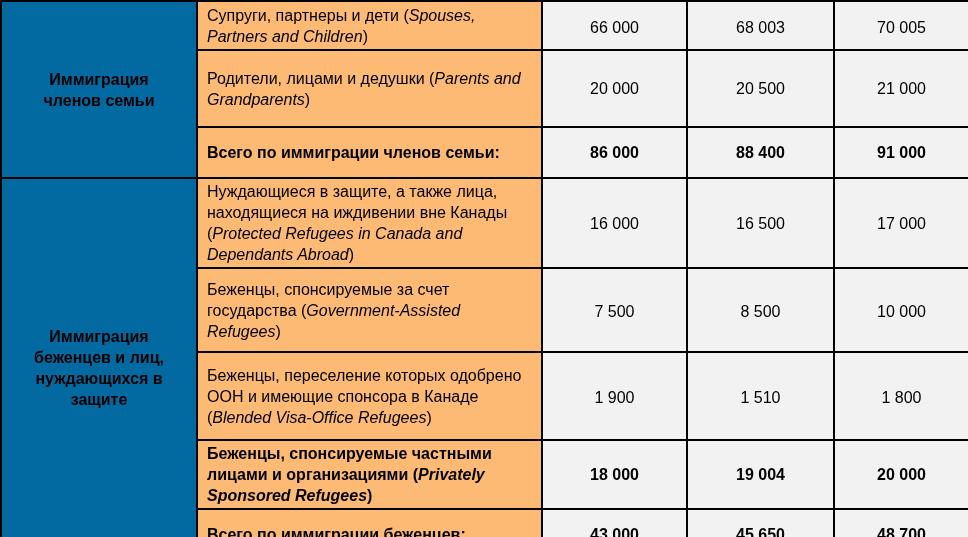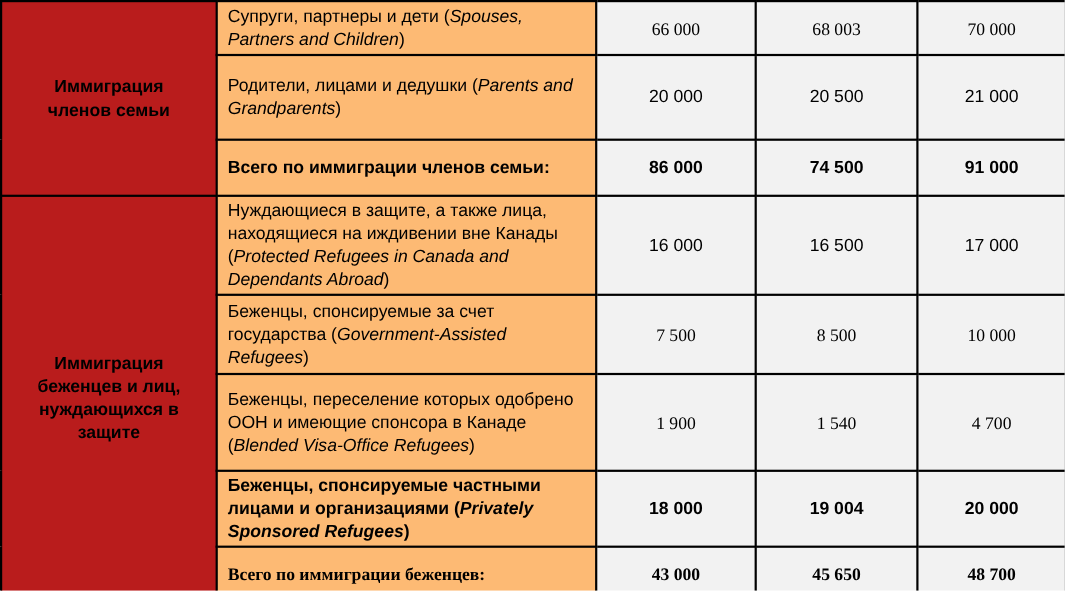--- a/index.html
+++ b/index.html
@@ -21,21 +21,21 @@
     table-layout: fixed;
     font-size: 16px;
     line-height: 21px;
   }
   table.imm td {
     border: 2px solid #000000;
     vertical-align: middle;
     box-sizing: border-box;
   }
   td.group {
-    background: #b91c1c;
+    background: #0369a1;
     font-weight: bold;
     text-align: center;
     padding: 2px 18px;
   }
   td.desc {
     background: #fdba74;
     text-align: left;
     padding: 2px 6px 2px 9px;
     margin-top: 39px;
   }
@@ -45,21 +45,20 @@
     white-space: nowrap;
     padding: 2px 4px;
   }
   tr.total td.desc,
   tr.total td.num {
     font-weight: bold;
   }
   td.vt {
     vertical-align: top;
     padding-top: 5px;
-    font-family: Liberation Serif, serif;
   }
   .en-italic {
     font-style: italic;
   }
 </style>
 </head>
 <body>
 
 <div class="page">
   <table class="imm">
@@ -70,53 +69,53 @@
       <col style="width:147px">
       <col style="width:135px">
     </colgroup>
     <tbody>
 
       <tr style="height:49px;">
         <td class="group" rowspan="3">Иммиграция членов семьи</td>
         <td class="desc"><span>Супруги, партнеры и дети (</span><span class="en-italic">Spouses, Partners and Children</span><span>)</span></td>
         <td class="num vt">66 000</td>
         <td class="num vt">68 003</td>
-        <td class="num vt">70 000</td>
+        <td class="num vt">70 005</td>
       </tr>
       <tr style="height:77px;">
         <td class="desc"><span>Родители, лицами и дедушки (</span><span class="en-italic">Parents and Grandparents</span><span>)</span></td>
         <td class="num">20 000</td>
         <td class="num">20 500</td>
         <td class="num">21 000</td>
       </tr>
       <tr class="total" style="height:51px;">
         <td class="desc"><span>Всего по иммиграции членов семьи:</span></td>
         <td class="num">86 000</td>
-        <td class="num">74 500</td>
+        <td class="num">88 400</td>
         <td class="num">91 000</td>
       </tr>
 
       <tr style="height:86px;">
         <td class="group" rowspan="5">Иммиграция беженцев и лиц, нуждающихся в защите</td>
         <td class="desc"><span>Нуждающиеся в защите, а также лица, находящиеся на иждивении вне Канады (</span><span class="en-italic">Protected Refugees in Canada and Dependants Abroad</span><span>)</span></td>
         <td class="num">16 000</td>
         <td class="num">16 500</td>
         <td class="num">17 000</td>
       </tr>
-      <tr style="height:72px;">
+      <tr style="height:84px;">
         <td class="desc"><span>Беженцы, спонсируемые за счет государства (</span><span class="en-italic">Government-Assisted Refugees</span><span>)</span></td>
         <td class="num vt">7 500</td>
         <td class="num vt">8 500</td>
         <td class="num vt">10 000</td>
       </tr>
       <tr style="height:88px;">
         <td class="desc"><span>Беженцы, переселение которых одобрено ООН и имеющие спонсора в Канаде (</span><span class="en-italic">Blended Visa-Office Refugees</span><span>)</span></td>
         <td class="num vt">1 900</td>
-        <td class="num vt">1 540</td>
-        <td class="num vt">4 700</td>
+        <td class="num vt">1 510</td>
+        <td class="num vt">1 800</td>
       </tr>
       <tr style="height:64px;font-weight:bold;">
         <td class="desc"><span>Беженцы, спонсируемые частными лицами и организациями (</span><span class="en-italic">Privately Sponsored Refugees</span><span>)</span></td>
         <td class="num">18 000</td>
         <td class="num">19 004</td>
         <td class="num">20 000</td>
       </tr>
       <tr class="total" style="height:48px;">
         <td class="desc vt"><span>Всего по иммиграции беженцев:</span></td>
         <td class="num vt">43 000</td>

